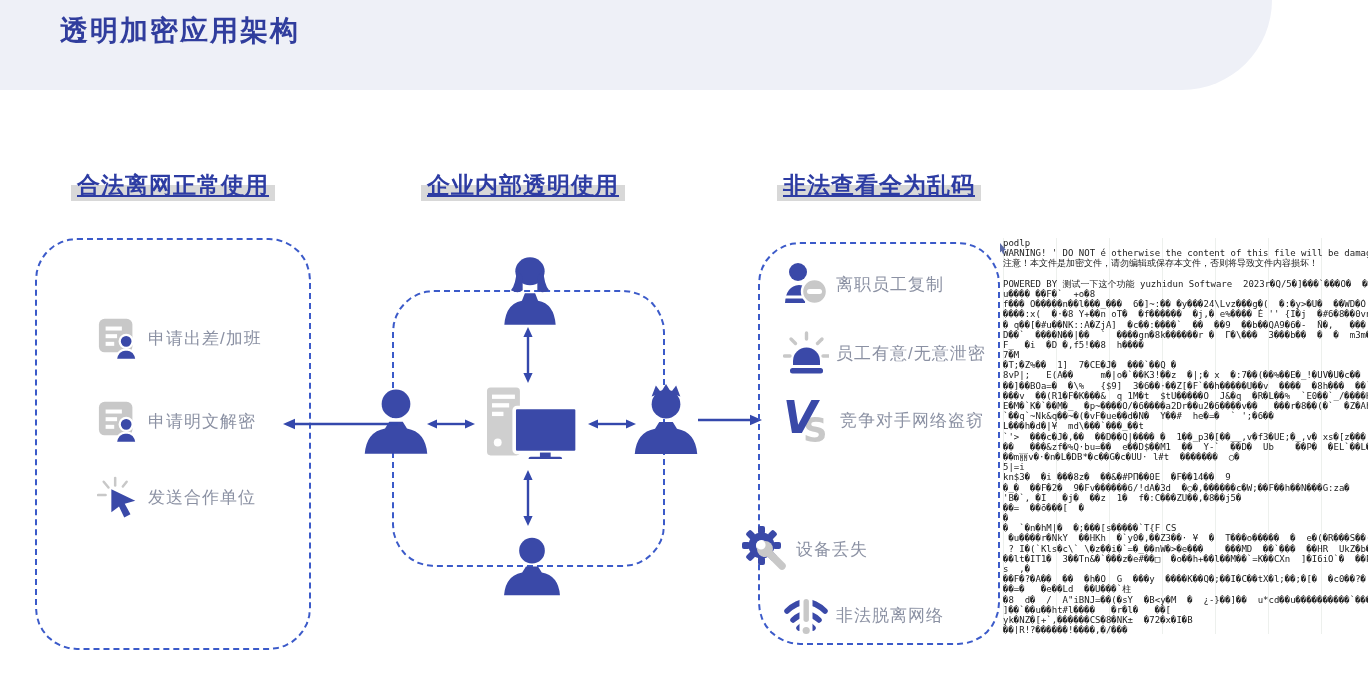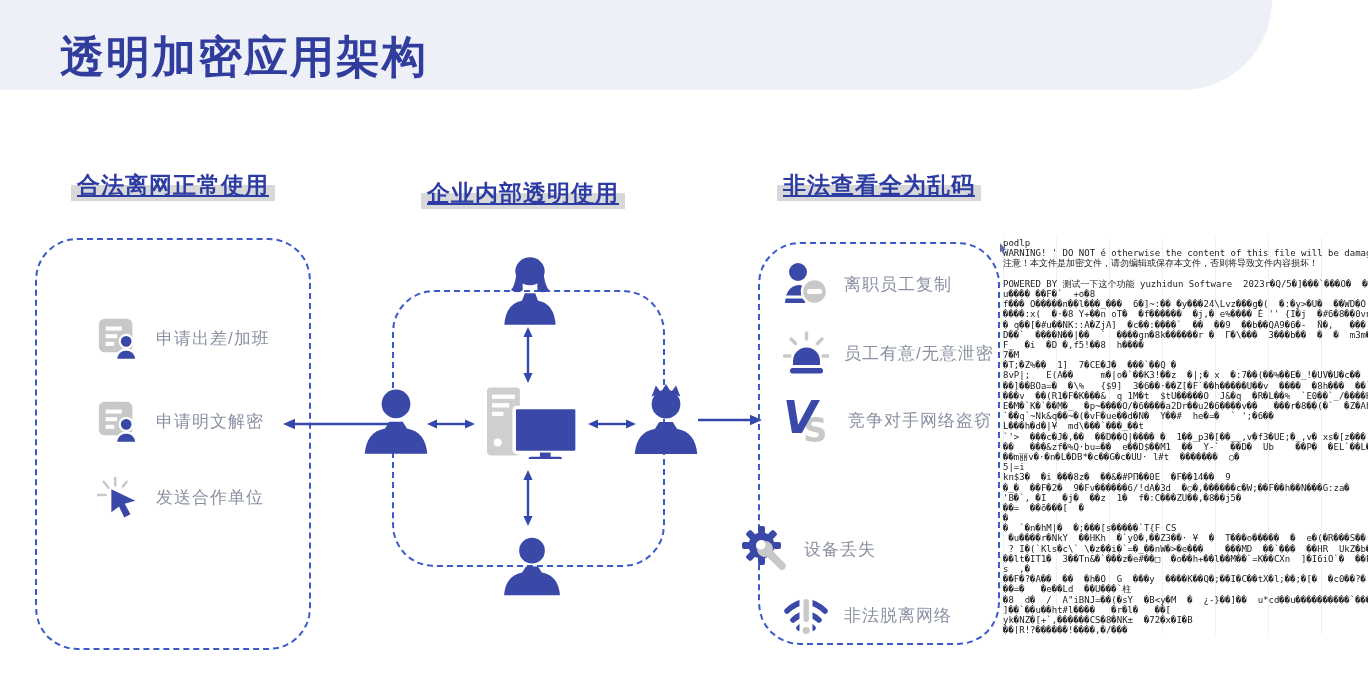--- a/index.html
+++ b/index.html
@@ -3,38 +3,38 @@
 <meta charset="utf-8">
 <style>
   * { margin:0; padding:0; box-sizing:border-box; }
   html,body { background:#fff; }
   body { font-family:"Liberation Sans","DejaVu Sans",sans-serif; }
   .canvas { position:relative; width:1368px; height:696px; background:#ffffff; overflow:hidden; }
 
   
   .header-band { position:absolute; left:0; top:0; width:1272px; height:90px;
     background:#eef0f7; border-bottom-right-radius:120px; }
-  .page-title { position:absolute; left:60px; top:28px; font-size:44px; font-weight:700;
+  .page-title { position:absolute; left:60px; top:12px; font-size:28px; font-weight:700;
     color:#303d9d; letter-spacing:2px; }
 
   
   .sec-title { position:absolute; top:170px; transform:translateX(-50%); font-size:23px;
     font-weight:700; color:#2d3ca3; letter-spacing:1px; white-space:nowrap; }
   .sec-title .hl { position:absolute; left:-6px; right:-6px; bottom:0px; height:16px;
     background:#d8d8d8; z-index:0; }
   .sec-title .txt { position:relative; z-index:1;text-decoration:underline; }
 
   
   .dash-box { position:absolute; border:2px dashed #3b5ac9; border-radius:42px; background:transparent; }
   .box-left   { left:35px;  top:238px; width:276px; height:412px; }
   .box-middle { left:392px; top:290px; width:273px; height:277px; }
   .box-right  { left:758px; top:242px; width:242px; height:403px; }
 
   
-  .item-row { position:absolute; display:flex; align-items:center; gap:15px; height:48px; }
+  .item-row { position:absolute; display:flex; align-items:center; gap:7px; height:48px; }
   .item-icon { flex:0 0 auto; display:flex; align-items:center; justify-content:center; }
   .item-label { font-size:17px; color:#8b91a3; letter-spacing:1px; white-space:nowrap; }
 
   .abs { position:absolute; }
 
   
   .garbled { position:absolute; left:1003px; top:238px; width:378px; height:396px;
     background:#ffffff; overflow:hidden;
     background-image:repeating-linear-gradient(90deg,#edf0ed 0px,#edf0ed 1px,transparent 1px,transparent 53px);
     font-family:"DejaVu Sans Mono","Liberation Mono",monospace;
@@ -47,21 +47,21 @@
 
 <div class="canvas">
 
   <div class="header-band"></div>
   <div class="page-title">透明加密应用架构</div>
 
   <div class="sec-title" style="left:173px;">
     <span class="hl"></span>
     <span class="txt">合法离网正常使用</span>
   </div>
-  <div class="sec-title" style="left:523px;margin-top:8px;">
+  <div class="sec-title" style="left:523px;">
     <span class="hl"></span>
     <span class="txt">企业内部透明使用</span>
   </div>
   <div class="sec-title" style="left:879px;">
     <span class="hl"></span>
     <span class="txt">非法查看全为乱码</span>
   </div>
 
   <div class="dash-box box-left"></div>
 

